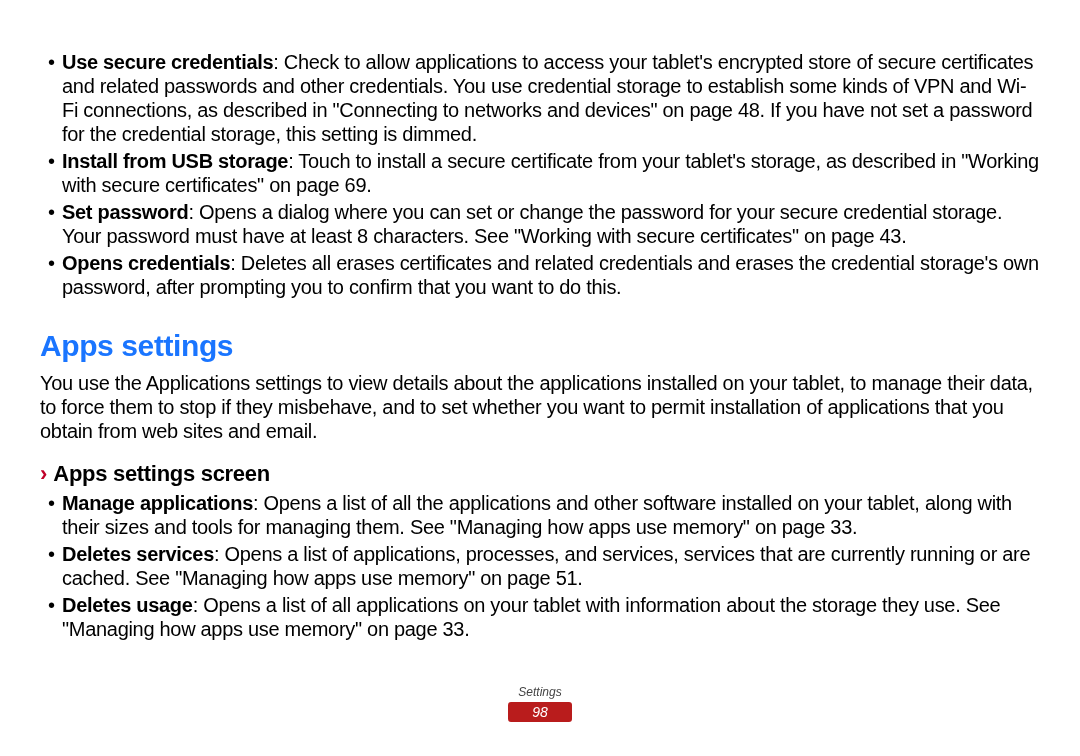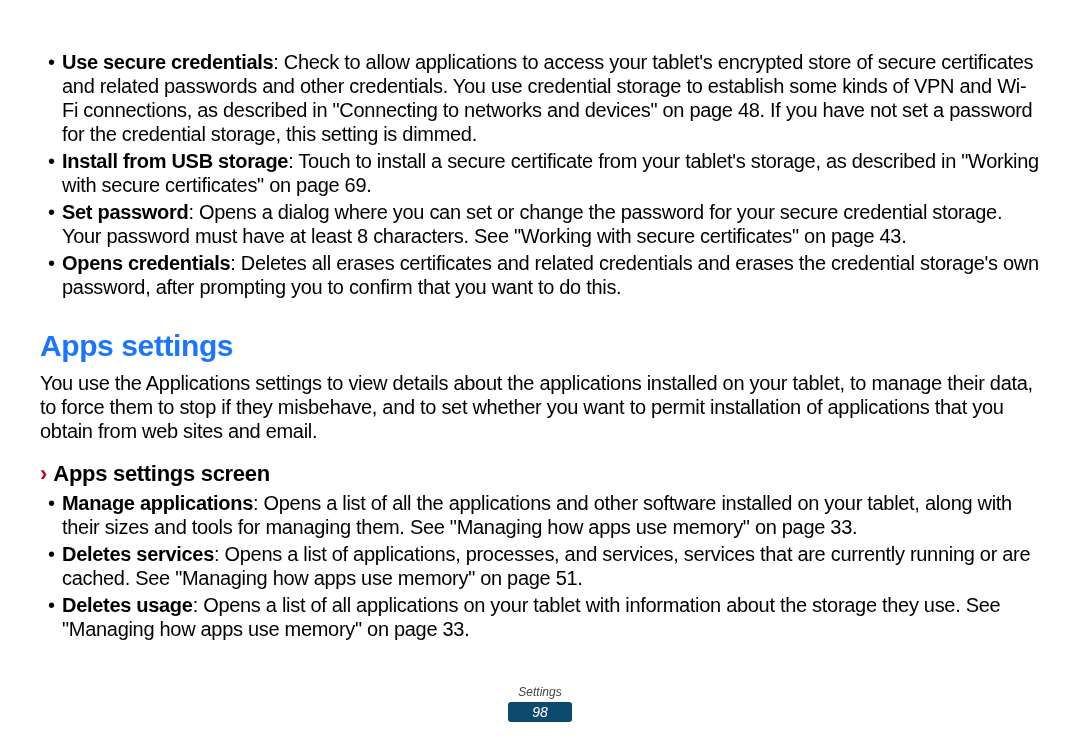--- a/index.html
+++ b/index.html
@@ -80,21 +80,21 @@
   }
   .footer-label {
     font-style: italic;
     font-size: 12px;
     color: #444;
     display:block;
     margin-bottom:3px;
   }
   .page-num {
     display: inline-block;
-    background: #0c4a6e;
+    background: #b91c1c;
     color: #fff;
     font-size: 14px;
     font-style: italic;
     padding: 2px 24px;
     border-radius: 3px;
   }
 </style>
 </head>
 <body>
 

